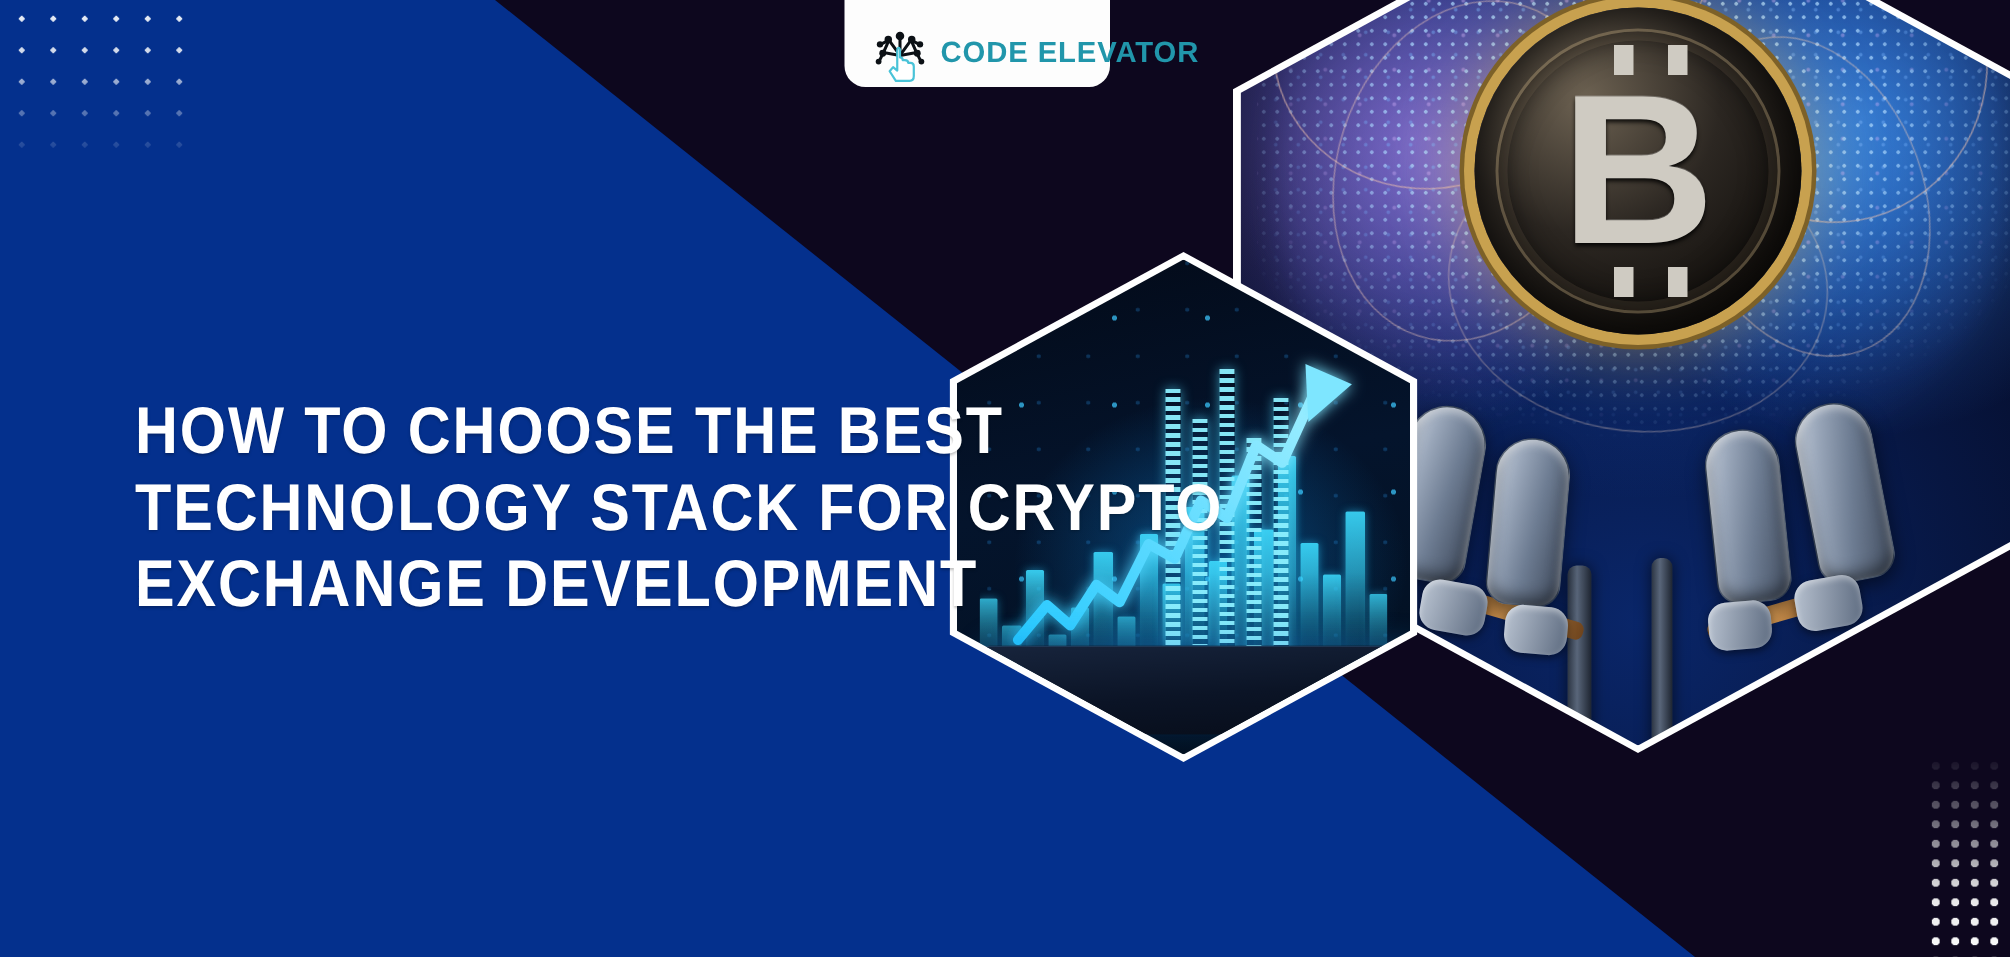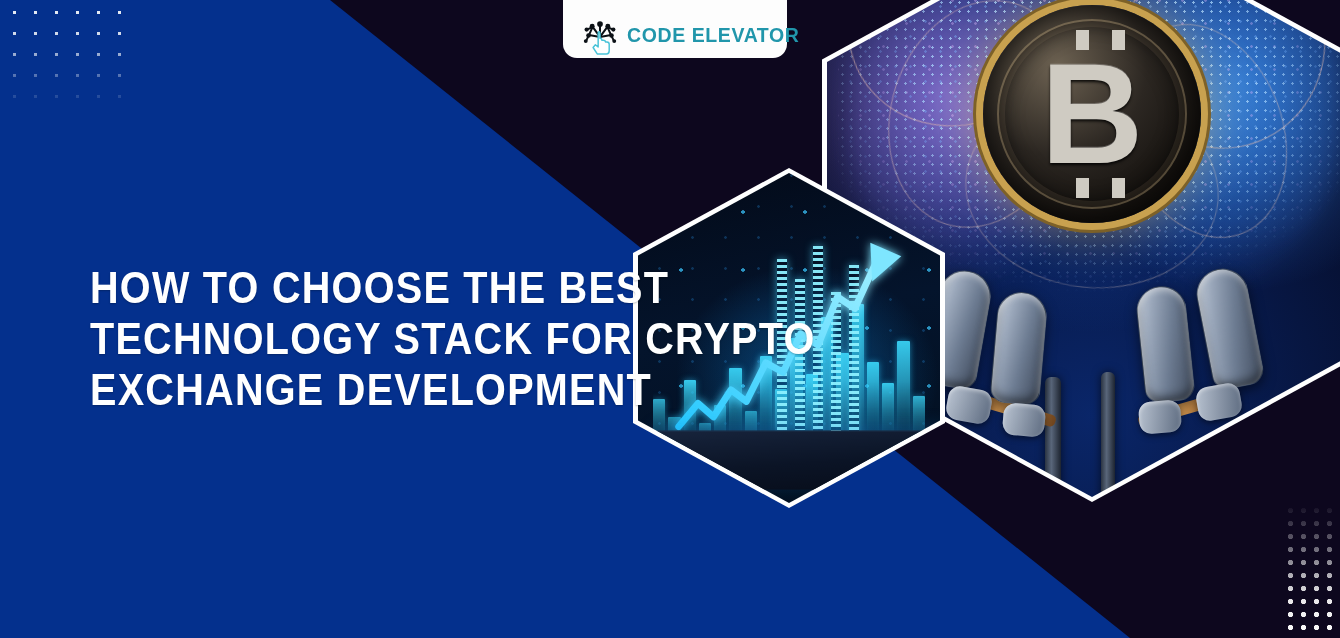--- a/index.html
+++ b/index.html
@@ -50,21 +50,21 @@
     background-position:2px 2px;
     -webkit-mask-image:linear-gradient(to top, rgba(0,0,0,1) 0%, rgba(0,0,0,.9) 30%, rgba(0,0,0,.45) 62%, rgba(0,0,0,0) 100%);
     mask-image:linear-gradient(to top, rgba(0,0,0,1) 0%, rgba(0,0,0,.9) 30%, rgba(0,0,0,.45) 62%, rgba(0,0,0,0) 100%);
     pointer-events:none;
   }
 
   
   .logo-badge{
     position:absolute;
     left:563px; top:0;
-    width:224px; height:58px;
+    width:177px; height:58px;
     background:#fdfdfd;
     border-radius:0 0 14px 14px;
     display:flex; align-items:center; gap:4px;
     padding:16px 12px 4px 14px;
     z-index:40;
   }
   .logo-mark{ width:46px; height:46px; flex:0 0 46px; position:relative; top:1px; }
   .logo-text{
     font-size:19.5px;
     font-weight:700;

